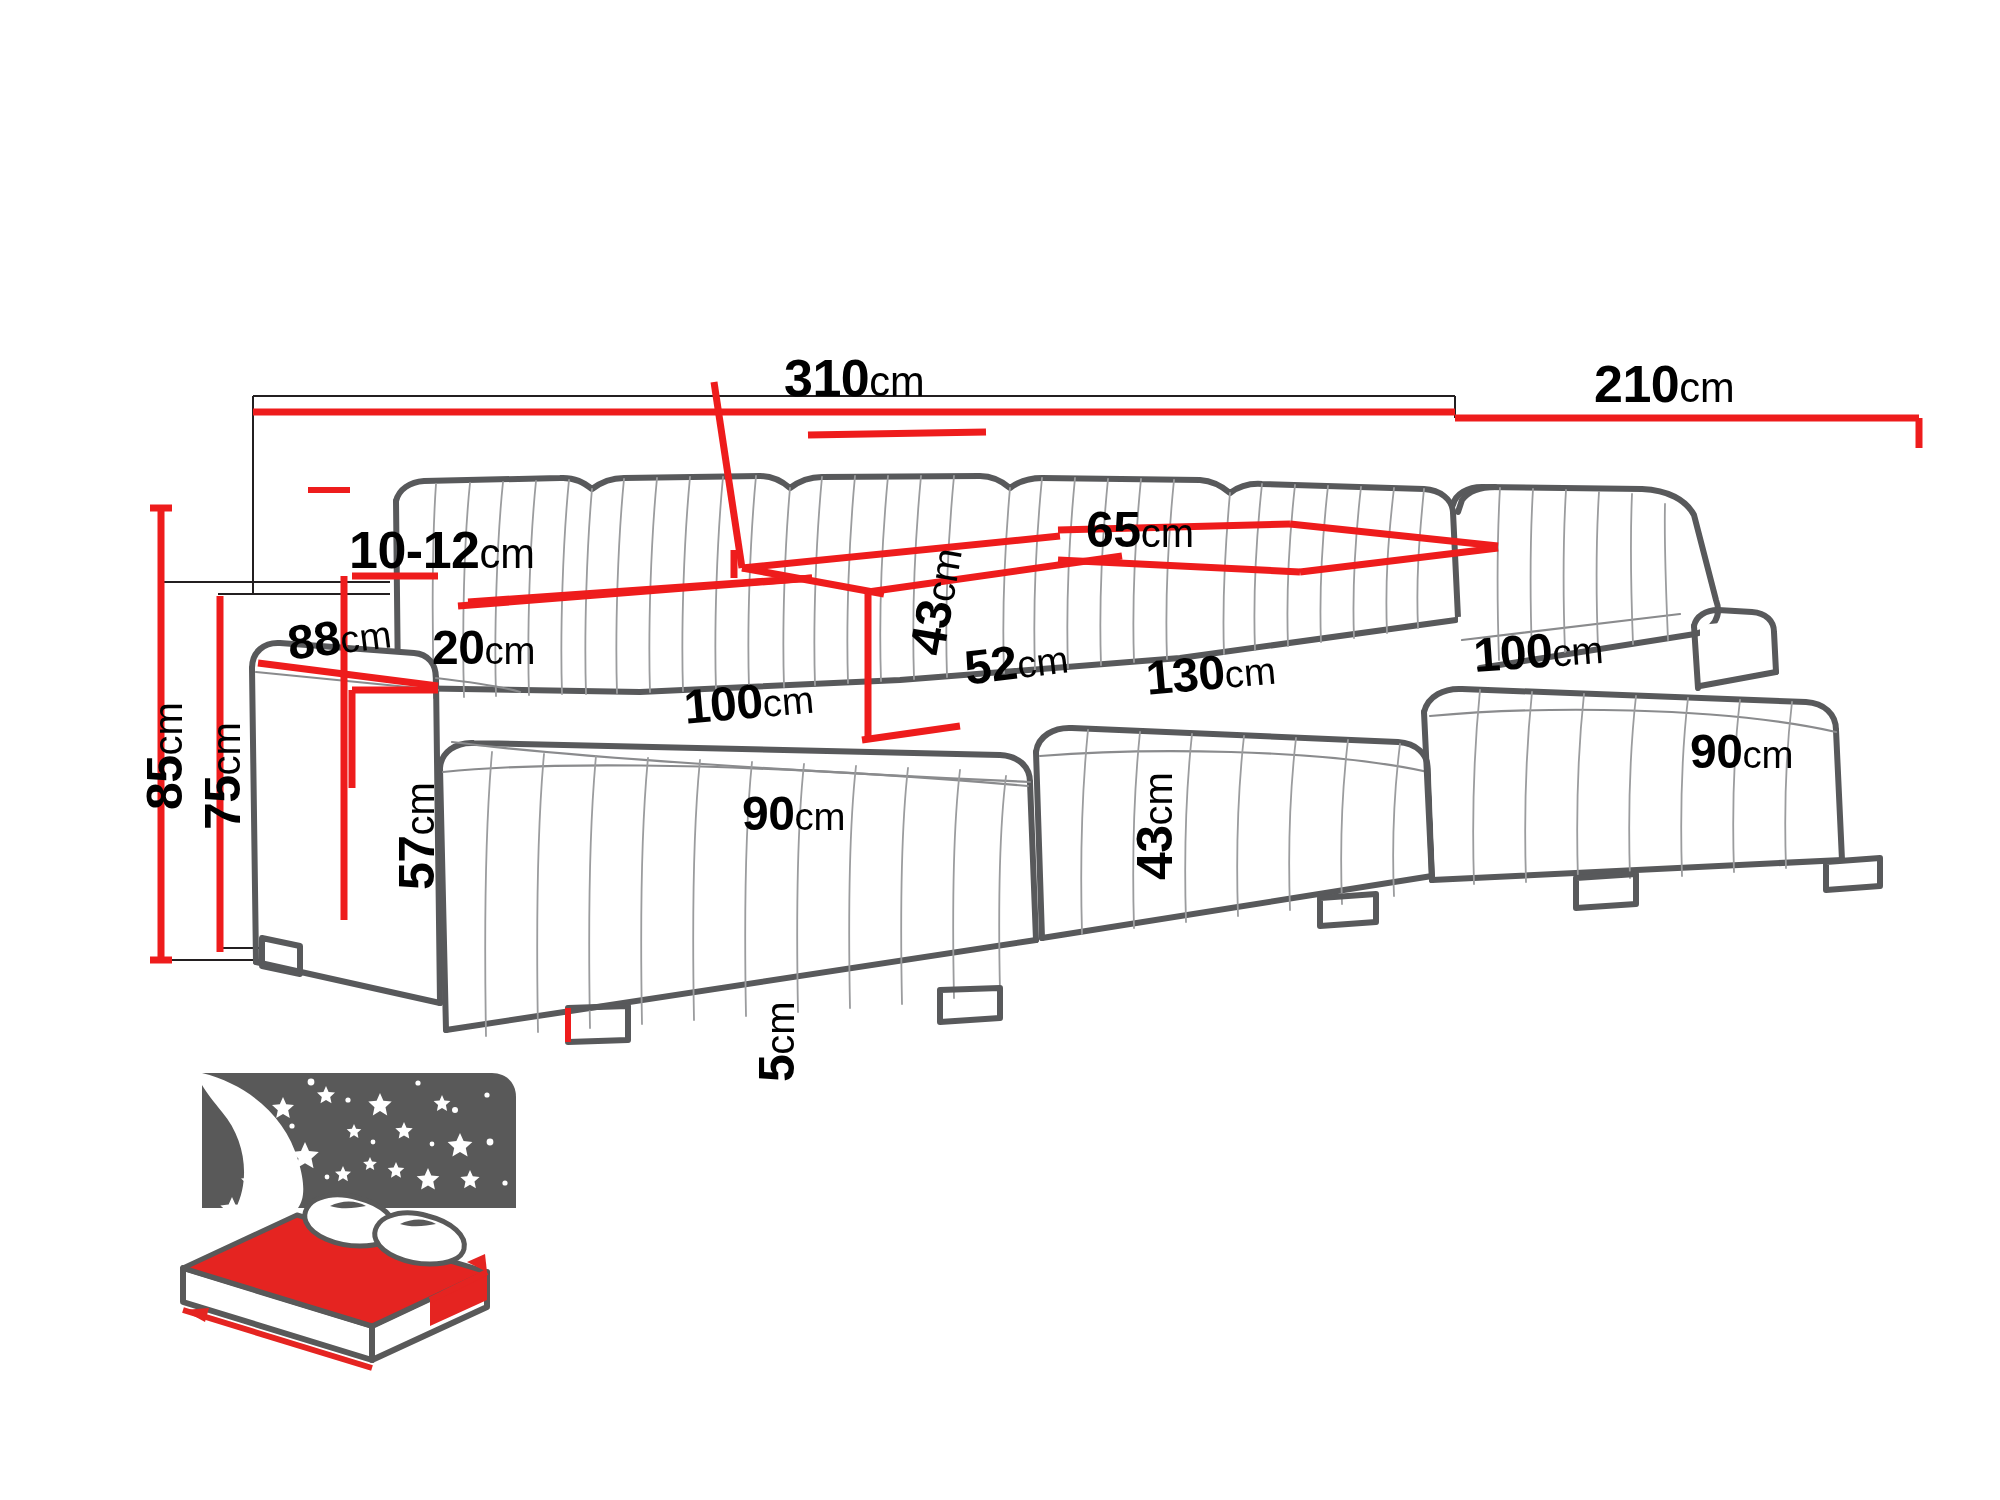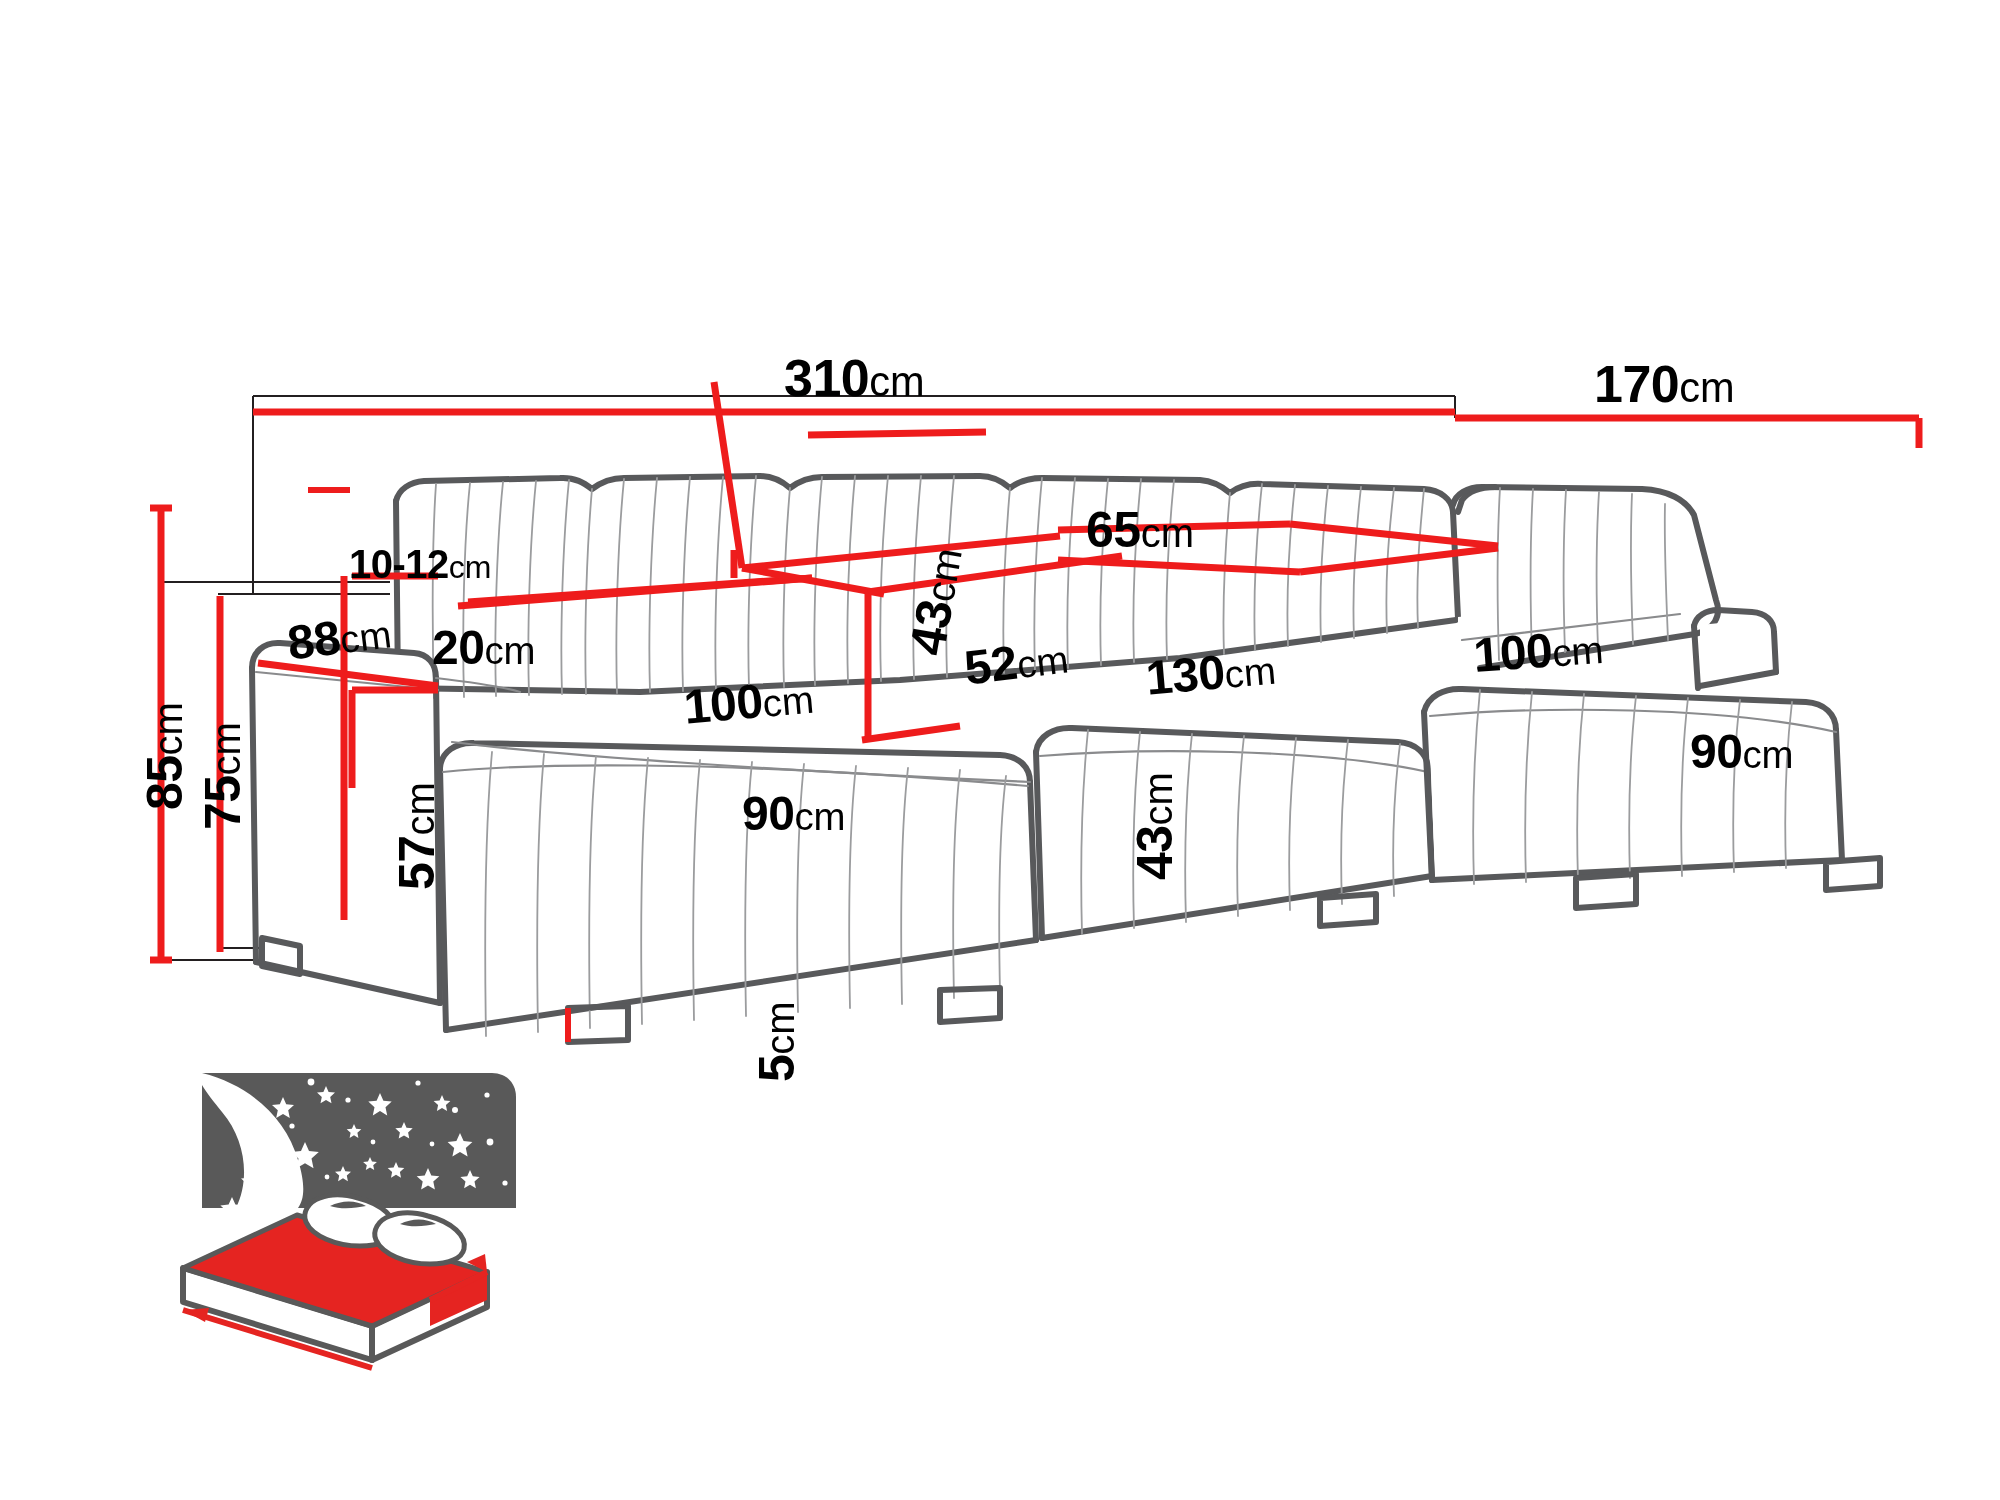--- a/index.html
+++ b/index.html
@@ -314,32 +314,32 @@
       <path fill="none" stroke="#e52421" stroke-width="6" d="M430 1300 L487 1272"></path>
       <path fill="#e52421" d="M487 1272 l-20 -10 18 -8 Z"></path>
     </g>
   </svg>
 
   <div class="dimlabel" style="left:784px;top:352px;font-size:52px;">
     <span>310</span><span class="unit">cm</span>
   </div>
 
   <div class="dimlabel" style="left:1594px;top:358px;font-size:52px;">
-    <span>170</span><span class="unit">cm</span>
+    <span>210</span><span class="unit">cm</span>
   </div>
 
   <div class="dimlabel rot90" style="left:140px;top:810px;font-size:50px;transform:rotate(-90deg);">
     <span>85</span><span class="unit">cm</span>
   </div>
 
   <div class="dimlabel rot90" style="left:198px;top:830px;font-size:50px;transform:rotate(-90deg);">
     <span>75</span><span class="unit">cm</span>
   </div>
 
-  <div class="dimlabel" style="left:352px;top:560px;font-size:40px;transform:translate(-3px,-36px);margin-top:20px;">
+  <div class="dimlabel" style="left:352px;top:560px;font-size:52px;transform:translate(-3px,-36px);">
     <span>10-12</span><span class="unit">cm</span>
   </div>
 
   <div class="dimlabel" style="left:285px;top:620px;font-size:48px;transform:rotate(-7deg);transform-origin:0 0;">
     <span>88</span><span class="unit">cm</span>
   </div>
 
   <div class="dimlabel" style="left:432px;top:624px;font-size:48px;">
     <span>20</span><span class="unit">cm</span>
   </div>

